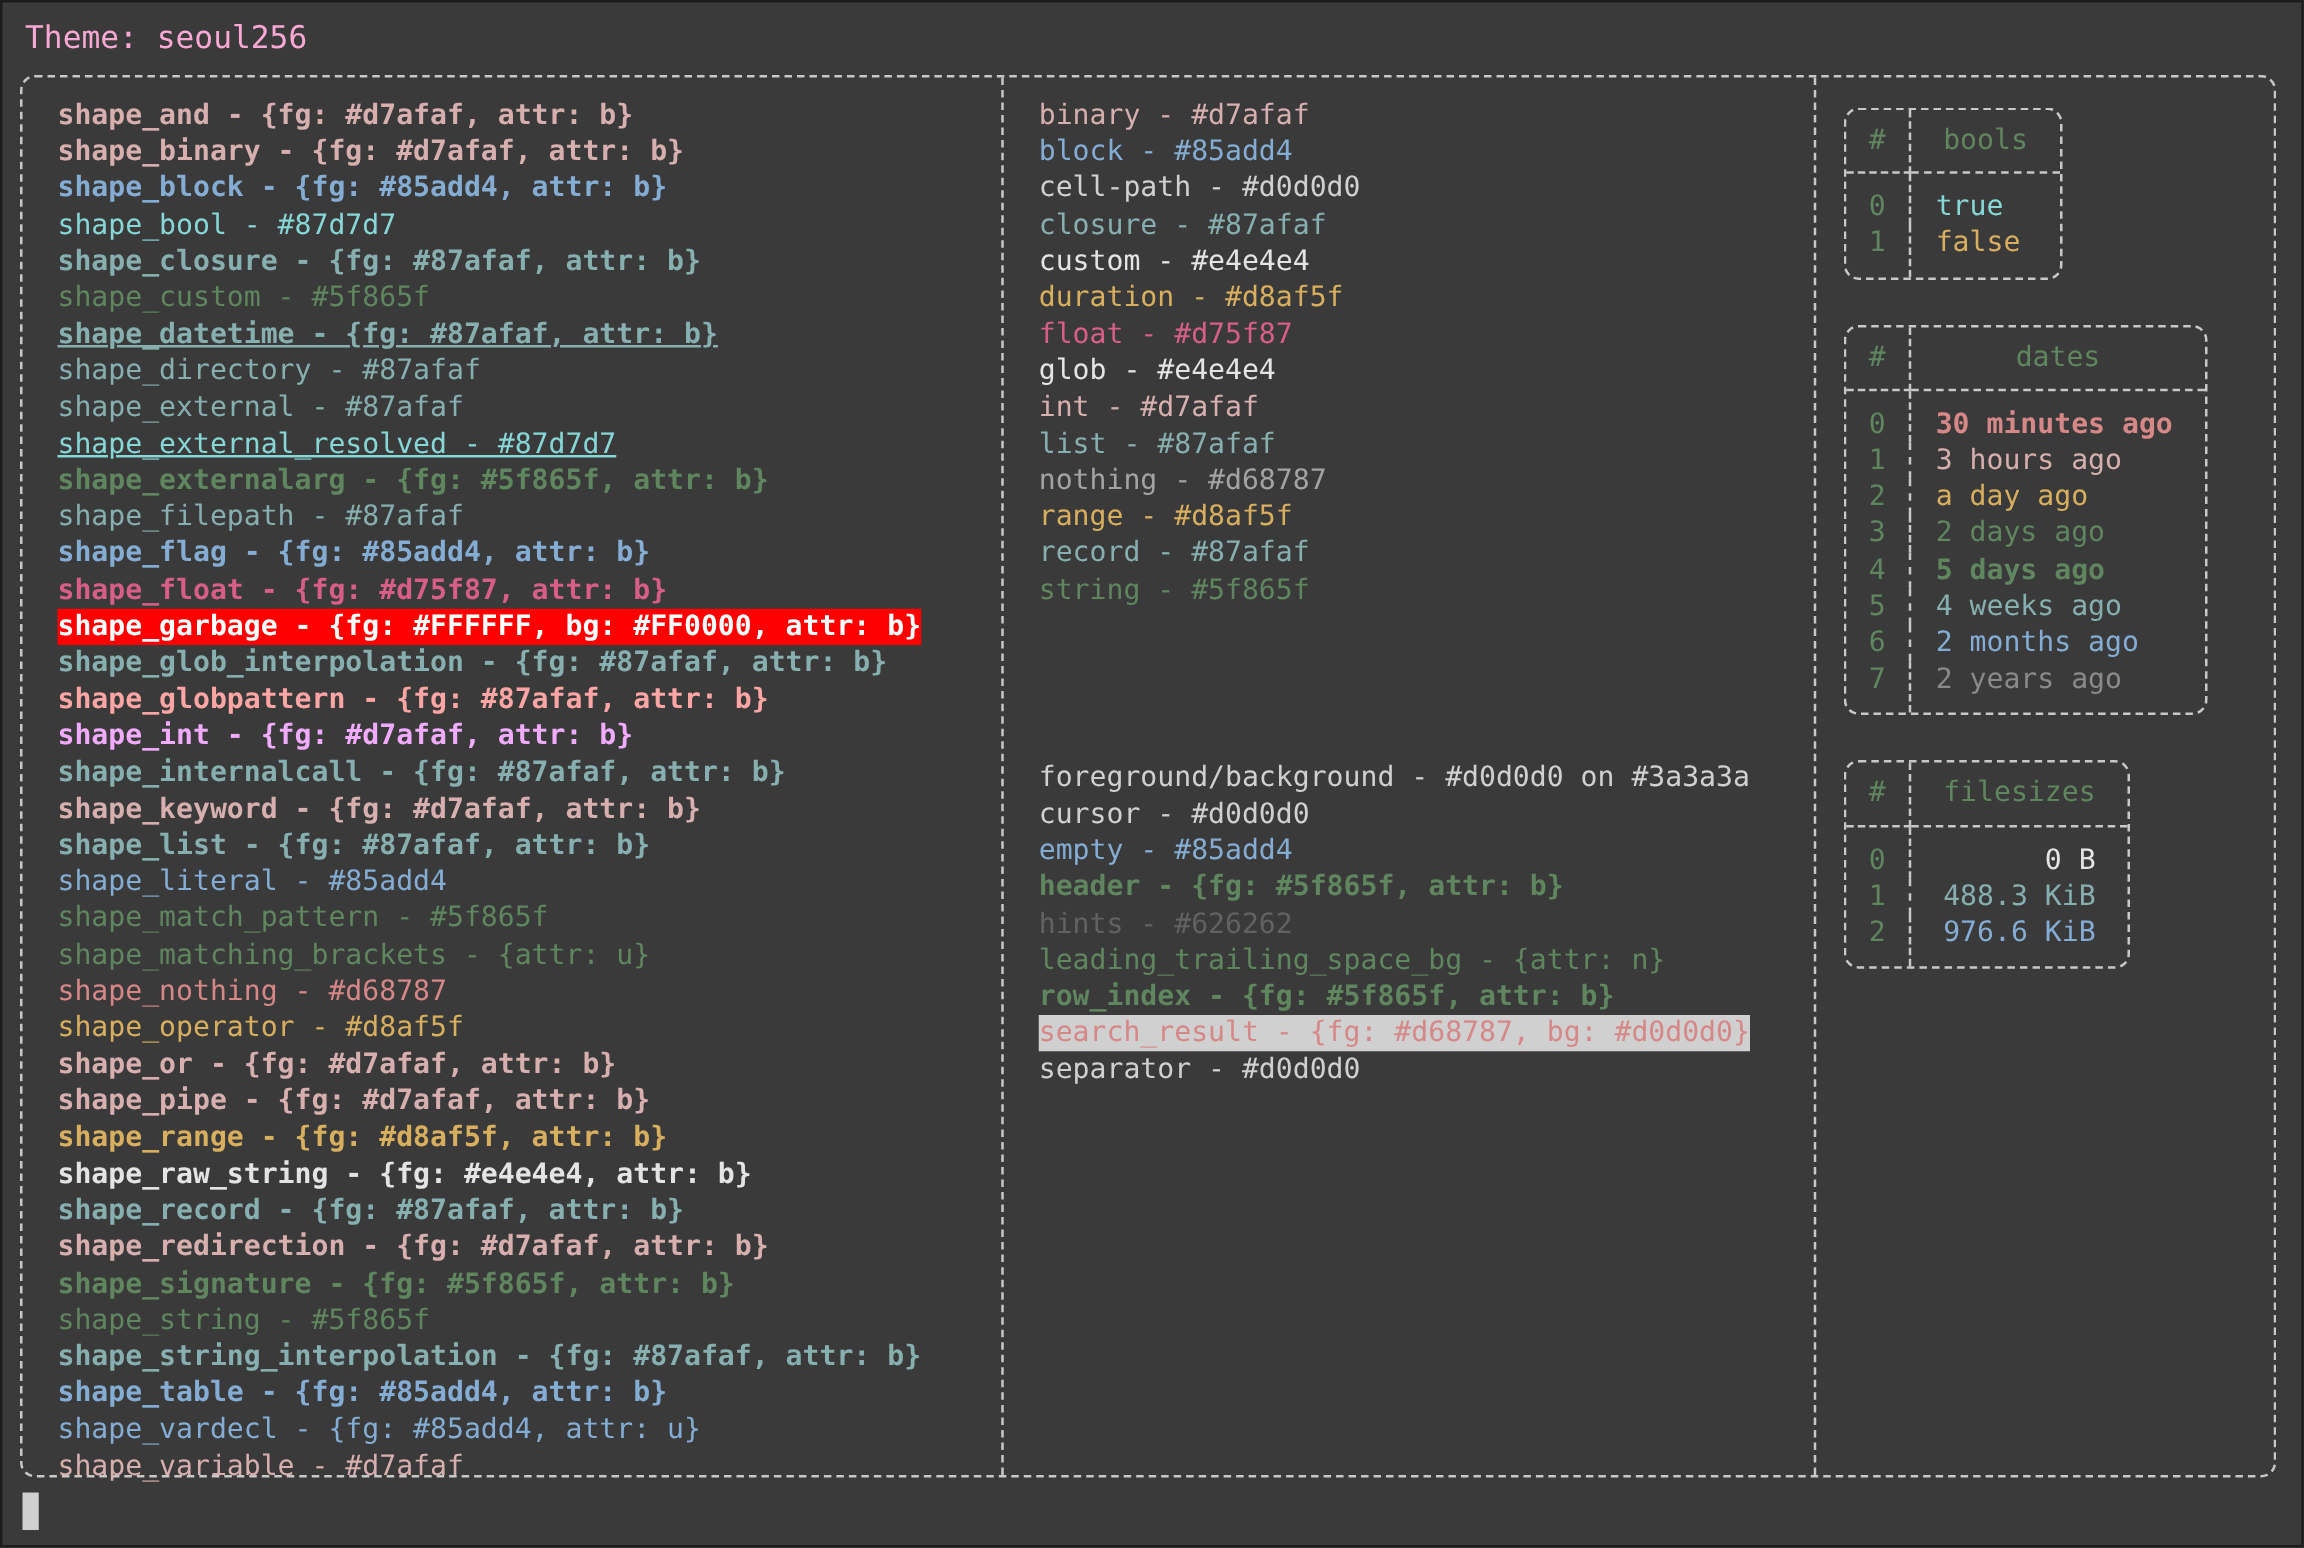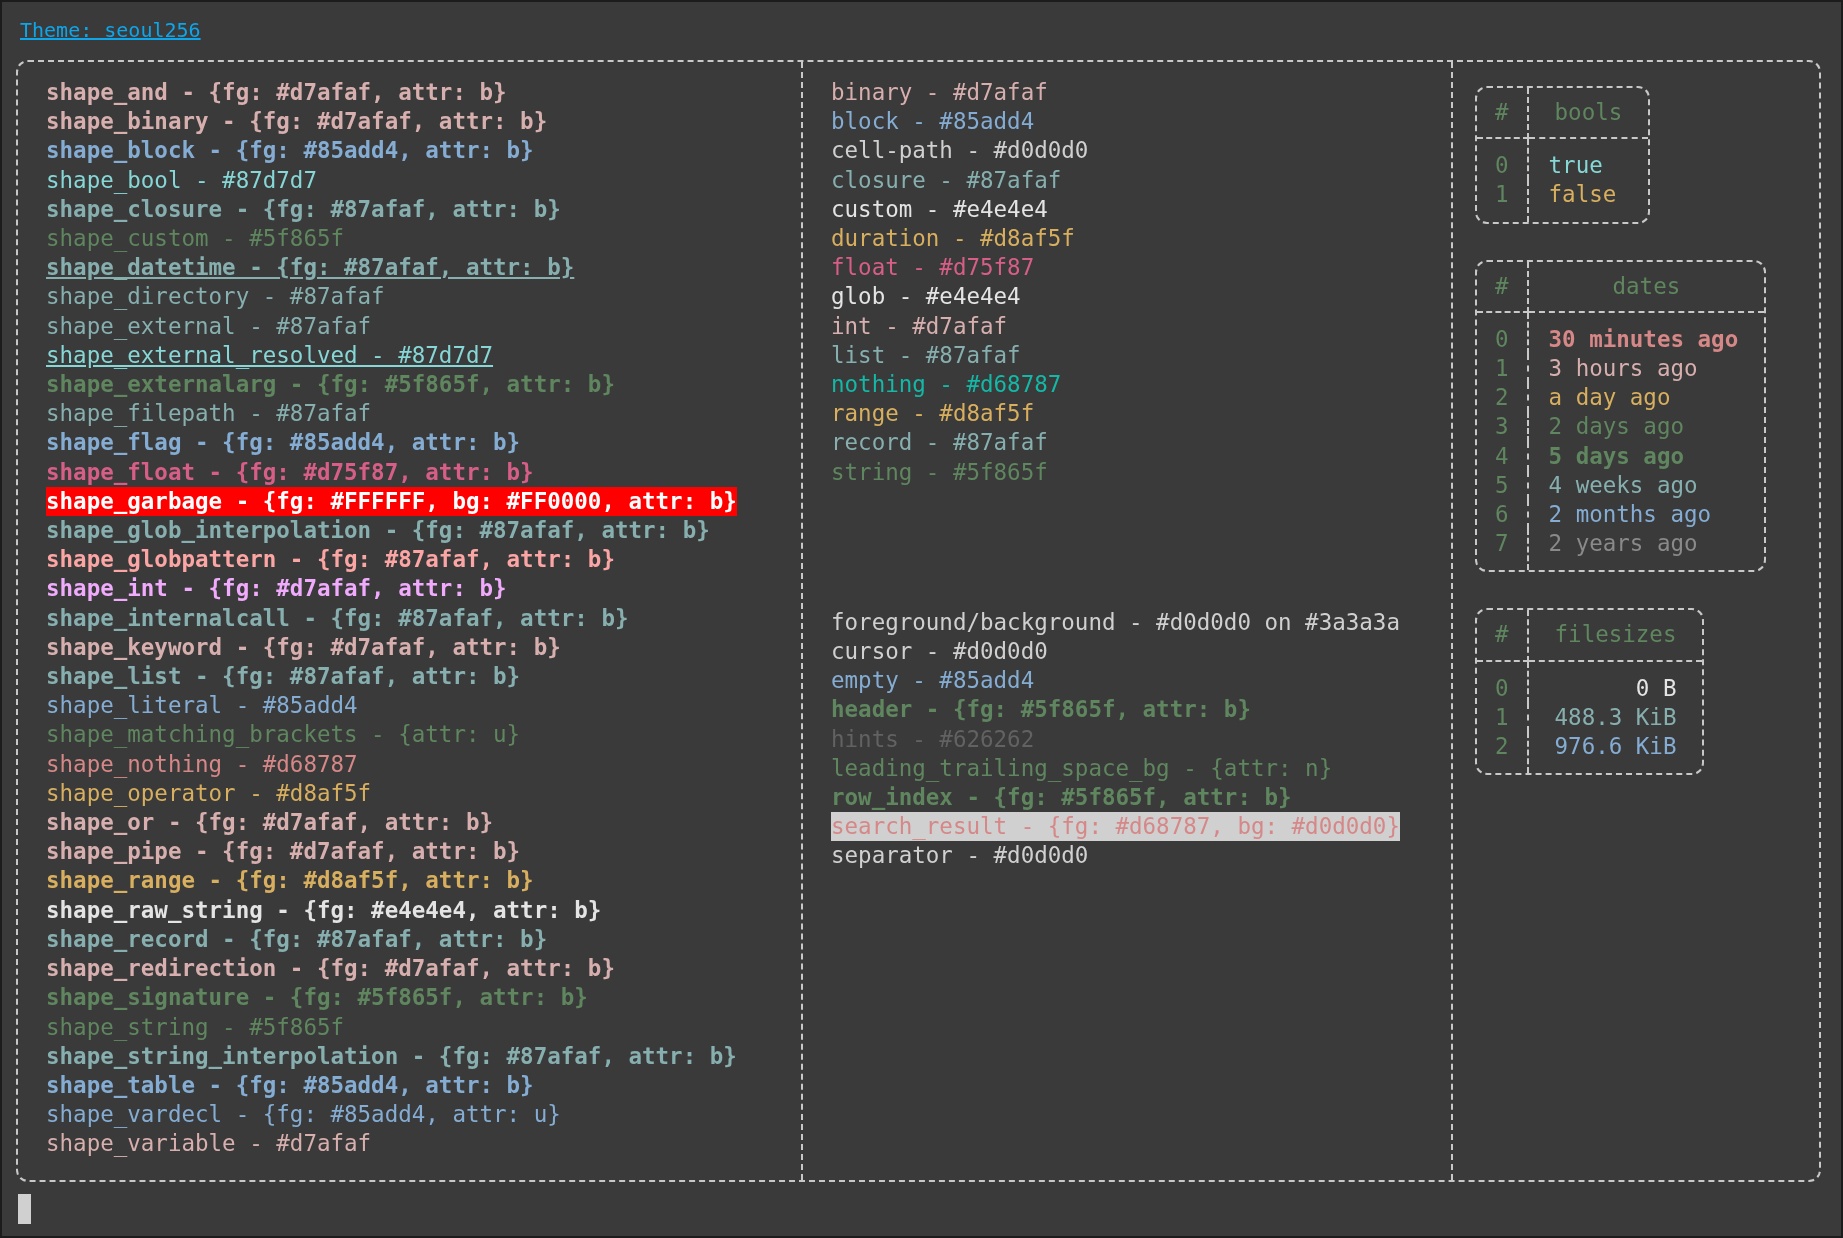--- a/index.html
+++ b/index.html
@@ -21,25 +21,24 @@
     height: 1238px;
     box-sizing: border-box;
     background: #3a3a3a;
     border: 2px solid #1c1c1c;
     overflow: hidden;
   }
   .theme-line {
     position: absolute;
     left: 18px;
     top: 13px;
-    font-size: 20px;
+    font-size: 25px;
     line-height: 30px;
-    color: #0ea5e9;
+    color: #f9a8d4;
     white-space: pre;
-    text-decoration: underline;
   }
   .frame {
     position: absolute;
     left: 14px;
     top: 58px;
     width: 1805px;
     height: 1122px;
     box-sizing: border-box;
     border: 2px dashed #c8c8c8;
     border-radius: 12px;
@@ -150,20 +149,21 @@
           <span class="line b" style="color: rgb(133, 173, 212);">shape_flag - {fg: #85add4, attr: b}</span>
           <span class="line b" style="color: rgb(215, 95, 135);">shape_float - {fg: #d75f87, attr: b}</span>
           <span class="line b" style="color: rgb(255, 255, 255); background: rgb(255, 0, 0);">shape_garbage - {fg: #FFFFFF, bg: #FF0000, attr: b}</span>
           <span class="line b" style="color: rgb(135, 175, 175);">shape_glob_interpolation - {fg: #87afaf, attr: b}</span>
           <span class="line b" style="color: #fca5a5;">shape_globpattern - {fg: #87afaf, attr: b}</span>
           <span class="line b" style="color: #f0abfc;">shape_int - {fg: #d7afaf, attr: b}</span>
           <span class="line b" style="color: rgb(135, 175, 175);">shape_internalcall - {fg: #87afaf, attr: b}</span>
           <span class="line b" style="color: rgb(215, 175, 175);">shape_keyword - {fg: #d7afaf, attr: b}</span>
           <span class="line b" style="color: rgb(135, 175, 175);">shape_list - {fg: #87afaf, attr: b}</span>
           <span class="line" style="color: rgb(133, 173, 212);">shape_literal - #85add4</span>
+          <span class="line" style="color: rgb(95, 134, 95);">shape_match_pattern - #5f865f</span>
           <span class="line u" style="color: rgb(95, 134, 95);">shape_matching_brackets - {attr: u}</span>
           <span class="line" style="color: rgb(214, 135, 135);">shape_nothing - #d68787</span>
           <span class="line" style="color: rgb(216, 175, 95);">shape_operator - #d8af5f</span>
           <span class="line b" style="color: rgb(215, 175, 175);">shape_or - {fg: #d7afaf, attr: b}</span>
           <span class="line b" style="color: rgb(215, 175, 175);">shape_pipe - {fg: #d7afaf, attr: b}</span>
           <span class="line b" style="color: rgb(216, 175, 95);">shape_range - {fg: #d8af5f, attr: b}</span>
           <span class="line b" style="color: rgb(228, 228, 228);">shape_raw_string - {fg: #e4e4e4, attr: b}</span>
           <span class="line b" style="color: rgb(135, 175, 175);">shape_record - {fg: #87afaf, attr: b}</span>
           <span class="line b" style="color: rgb(215, 175, 175);">shape_redirection - {fg: #d7afaf, attr: b}</span>
           <span class="line b" style="color: rgb(95, 134, 95);">shape_signature - {fg: #5f865f, attr: b}</span>
@@ -180,21 +180,21 @@
           <span class="line" style="color: rgb(215, 175, 175);">binary - #d7afaf</span>
           <span class="line" style="color: rgb(133, 173, 212);">block - #85add4</span>
           <span class="line" style="color: rgb(208, 208, 208);">cell-path - #d0d0d0</span>
           <span class="line" style="color: rgb(135, 175, 175);">closure - #87afaf</span>
           <span class="line" style="color: rgb(228, 228, 228);">custom - #e4e4e4</span>
           <span class="line" style="color: rgb(216, 175, 95);">duration - #d8af5f</span>
           <span class="line" style="color: rgb(215, 95, 135);">float - #d75f87</span>
           <span class="line" style="color: rgb(228, 228, 228);">glob - #e4e4e4</span>
           <span class="line" style="color: rgb(215, 175, 175);">int - #d7afaf</span>
           <span class="line" style="color: rgb(135, 175, 175);">list - #87afaf</span>
-          <span class="line" style="color: #14b8a6;">nothing - #d68787</span>
+          <span class="line" style="color: #a3a3a3;">nothing - #d68787</span>
           <span class="line" style="color: rgb(216, 175, 95);">range - #d8af5f</span>
           <span class="line" style="color: rgb(135, 175, 175); text-align: center;">record - #87afaf</span>
           <span class="line" style="color: rgb(95, 134, 95);">string - #5f865f</span>
         </div>
       <div class="midgap"></div>
       <div class="lines" id="ui-list">
           <span class="line" style="color: rgb(208, 208, 208);">foreground/background - #d0d0d0 on #3a3a3a</span>
           <span class="line" style="color: rgb(208, 208, 208);">cursor - #d0d0d0</span>
           <span class="line" style="color: rgb(133, 173, 212);">empty - #85add4</span>
           <span class="line b" style="color: rgb(95, 134, 95);">header - {fg: #5f865f, attr: b}</span>

